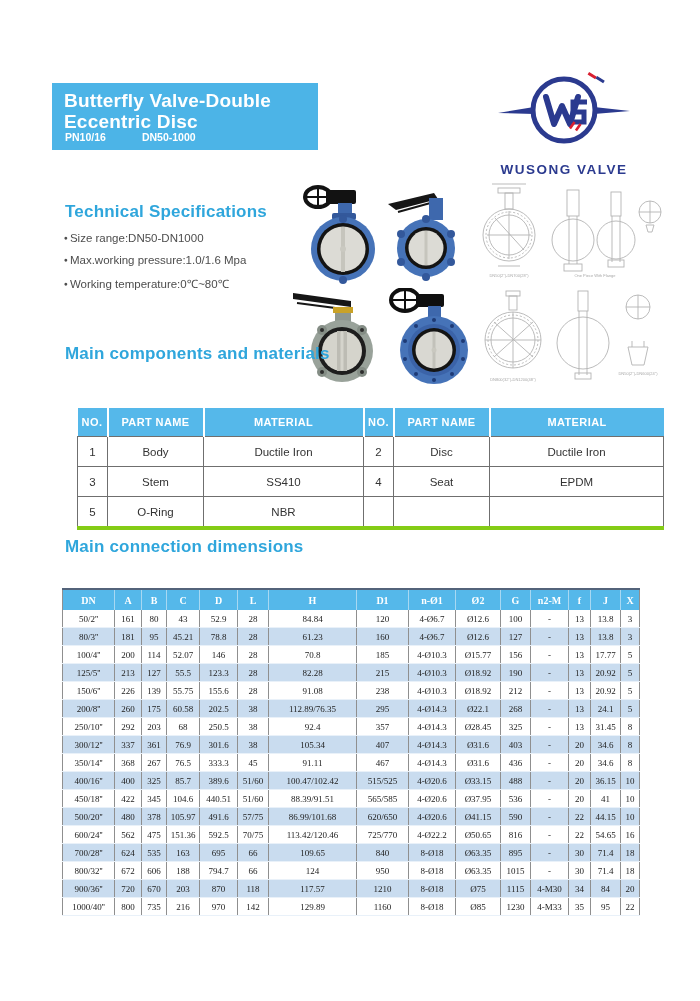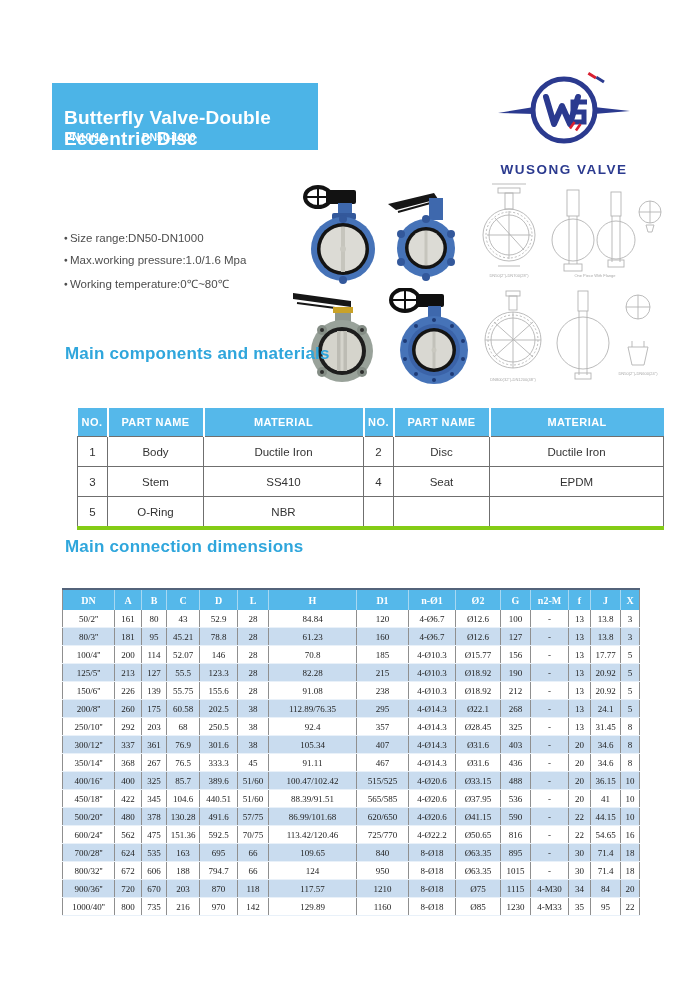--- a/index.html
+++ b/index.html
@@ -1,21 +1,21 @@
 <!DOCTYPE html>
 <html><head>
 <meta charset="utf-8">
 <style>
   html,body{margin:0;padding:0;background:#fff;}
   .page{position:relative;width:700px;height:1001px;background:#ffffff;
         font-family:"Liberation Sans",sans-serif;overflow:hidden;}
 
   
   .banner{position:absolute;left:52px;top:83px;width:266px;height:67px;background:#4cb4e7;color:#fff;}
-  .banner .title{font-size:19px;font-weight:bold;line-height:21px;padding:24px 0 0 12px;letter-spacing:.2px;}
+  .banner .title{font-size:19px;font-weight:bold;line-height:21px;padding:7px 0 0 12px;letter-spacing:.2px;}
   .banner .sub{position:absolute;left:13px;bottom:7px;font-size:10.5px;display:flex;gap:36px;font-weight:bold;justify-content:center;}
 
   
   .logo{position:absolute;left:488px;top:66px;width:152px;text-align:center;}
   .logo-text{color:#2b3a8f;font-weight:bold;font-size:13.5px;letter-spacing:1.5px;margin-top:0;}
 
   
   .sec{position:absolute;color:#2fa6dc;font-size:17px;font-weight:bold;letter-spacing:.2px;}
   #sec-tech{left:65px;top:202px;}
   #sec-comp{left:65px;top:344px;}
@@ -80,20 +80,21 @@
       <path d="M58 31 L66 58 L74 40 L82 58 L90 31" fill="none" stroke="#2b3a8f" stroke-width="6" stroke-linecap="round" stroke-linejoin="round"></path>
 
       <path d="M99 36 L85 36 L85 46 L96 46 L96 56 L82 56" fill="none" stroke="#2b3a8f" stroke-width="5"></path>
 
       <rect x="80" y="58" width="8" height="2.6" fill="#d91f30" transform="rotate(-55 84 59)"></rect>
       <rect x="86" y="60" width="8" height="2.6" fill="#d91f30" transform="rotate(-55 90 61)"></rect>
     </svg>
     <div class="logo-text">WUSONG VALVE</div>
   </div>
 
+  <div class="sec" id="sec-tech">Technical Specifications</div>
   <ul class="specs">
       <li>Size range:DN50-DN1000</li>
       <li>Max.working pressure:1.0/1.6 Mpa</li>
       <li>Working temperature:0℃~80℃</li>
     </ul>
 
   <div class="imgbox" style="left:298px;top:183px;width:88px;height:103px;">
     <svg viewBox="0 0 88 103">
       <ellipse cx="20" cy="14" rx="13" ry="10" fill="none" stroke="#121212" stroke-width="4"></ellipse>
       <line x1="20" y1="5" x2="20" y2="23" stroke="#121212" stroke-width="2"></line>
@@ -520,21 +521,21 @@
           <td>536</td>
           <td>-</td>
           <td>20</td>
           <td>41</td>
           <td>10</td>
         </tr>
         <tr>
           <td>500/20''</td>
           <td>480</td>
           <td>378</td>
-          <td>130.28</td>
+          <td>105.97</td>
           <td>491.6</td>
           <td>57/75</td>
           <td>86.99/101.68</td>
           <td>620/650</td>
           <td>4-Ø20.6</td>
           <td>Ø41.15</td>
           <td>590</td>
           <td>-</td>
           <td>22</td>
           <td>44.15</td>

